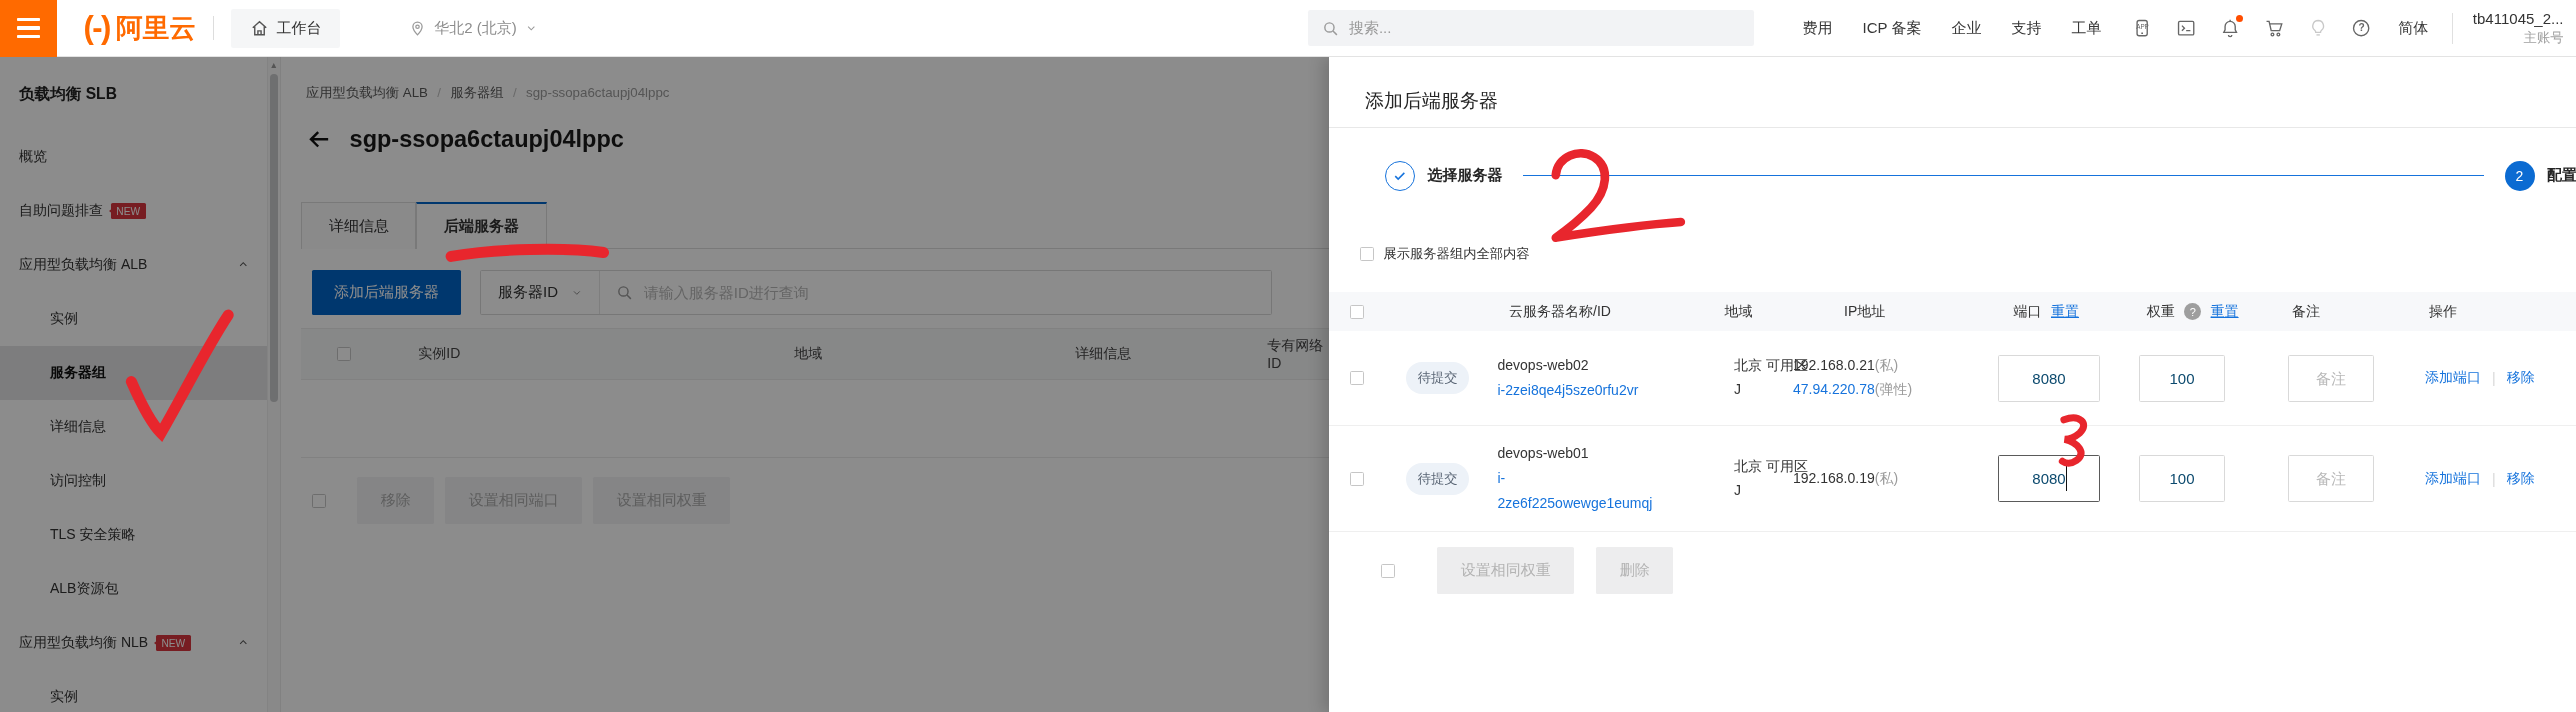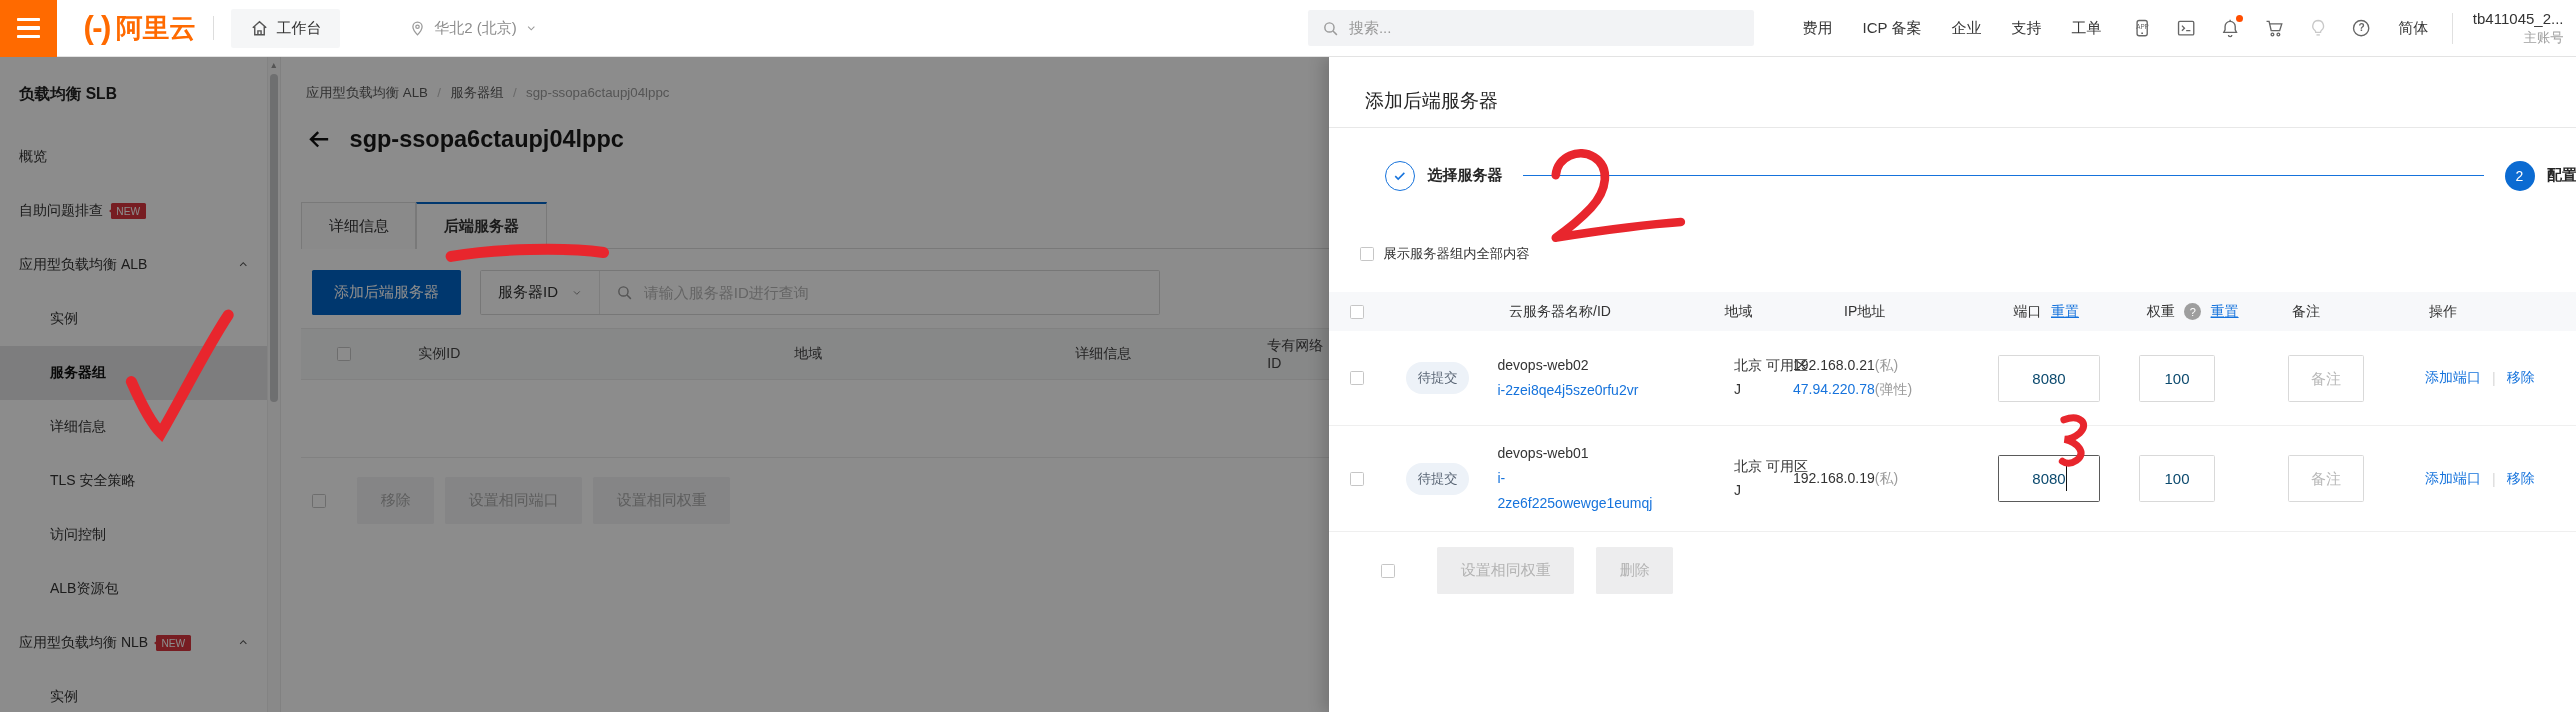--- a/index.html
+++ b/index.html
@@ -62,21 +62,21 @@
   .titlerow { position:absolute; left:25px; top:69px; display:flex; align-items:center; gap:17px; }
   .page-title { font-size:23.5px; font-weight:bold; color:#1a1a1a; }
   .tabs { position:absolute; left:20.3px; top:145px; right:0; height:47px; display:flex;
     border-bottom:0.8px solid #DCDCDC; }
   .tab { height:47px; padding:0 26.6px; display:flex; align-items:center; font-size:15px; color:#333;
     border:0.8px solid #DCDCDC; border-bottom:none; background:#FBFBFC; cursor:pointer; }
   .tab.active { background:#fff; border-top:2.3px solid #0064C8; font-weight:bold; margin-bottom:-0.8px; }
   .toolbar { position:absolute; left:31px; top:213px; display:flex; gap:19px; }
   .btn-primary { background:#0064C8; color:#fff; font-size:15px; height:45px; padding:0 22px;
     border:none; border-radius:1.6px; display:flex; align-items:center; cursor:pointer; }
-  .search-group { width:680px; height:45px; border:0.8px solid #D9D9D9; border-radius:1.6px;
+  .search-group { width:792px; height:45px; border:0.8px solid #D9D9D9; border-radius:1.6px;
     display:flex; align-items:center; background:#fff; }
   .filter-select { display:flex; align-items:center; gap:12.5px; padding:0 17px; font-size:15px; color:#333;
     border-right:0.8px solid #E6E6E6; height:100%; cursor:pointer; }
   .search-inner { display:flex; align-items:center; gap:11px; padding:0 15.6px; flex:1; }
   .search-inner input { border:none; outline:none; font-size:15px; color:#333; flex:1;
     font-family:inherit; background:transparent; }
   .search-inner input::placeholder { color:#b8b8b8; }
   .m-thead { position:absolute; left:20.3px; top:271px; right:-7.8px; height:52px; background:#F6F7F8;
     border-top:0.8px solid #EBEBEB; border-bottom:0.8px solid #EBEBEB; font-size:14px; color:#444; }
   .m-thead > * { position:absolute; top:50%; transform:translateY(-50%); }
@@ -120,21 +120,21 @@
   .d-row1 { top:274px; height:95px; }
   .d-row2 { top:369px; height:106px; }
   .badge { background:#EDF2F8; color:#5a6675; font-size:13.3px; padding:7px 11.7px; border-radius:781px;
     margin-left:22px; white-space:nowrap; justify-self:start; }
   .srv-name { margin-left:23.5px; line-height:1.8; width:160px; overflow-wrap:break-word; }
   .region-cell { margin-left:33px; width:78px; line-height:1.7; }
   .ip-cell { margin-left:10px; width:134px; line-height:1.7; overflow-wrap:break-word; }
   .grey { color:#9b9b9b; }
   .cell-input { width:102px; height:47px; border:0.8px solid #D9D9D9; border-radius:1.6px; text-align:center;
     font-size:15px; color:#0c4a6e; font-family:inherit; outline:none; }
-  .cell-input.small { width:76px; }
+  .cell-input.small { width:86px; }
   .cell-input.remark::placeholder { color:#b8b8b8; }
   .port-wrap { position:relative; width:102px; }
   .port-wrap .cell-input { width:102px; }
   .cell-input.focused { border:1.2px solid #5a5a5a; }
   .caret { position:absolute; left:calc(50% + 17px); top:11px; width:1.2px; height:25px; background:#111; }
   .actions { display:flex; align-items:center; gap:11px; font-size:14px; white-space:nowrap; }
   .act-sep { color:#d8d8d8; }
   .d-footer { position:absolute; left:52px; top:490px; display:flex; align-items:center; gap:22px; }
   .d-footer .btn-disabled { background:#EDEDEE; color:#B3B3B3; }
   .cb-center { justify-self:center; }
@@ -268,24 +268,24 @@
     <div class="sb-item indent">
         <span>实例</span>
       </div>
     <div class="sb-item indent selected">
         <span>服务器组</span>
       </div>
     <div class="sb-item indent">
         <span>详细信息</span>
       </div>
     <div class="sb-item indent">
+        <span>访问控制</span>
+      </div>
+    <div class="sb-item indent">
         <span>TLS 安全策略</span>
-      </div>
-    <div class="sb-item indent">
-        <span>访问控制</span>
       </div>
     <div class="sb-item indent">
         <span>ALB资源包</span>
       </div>
     <div class="sb-item">
       <span>应用型负载均衡 NLB</span>
       <span class="new-badge">NEW</span>
       <span class="sb-chevron">
         <svg width="12.5" height="12.5" viewBox="0 0 24 24" fill="none" stroke="#555" stroke-width="2">
             <path d="M6 15 l6 -6 6 6"></path>

